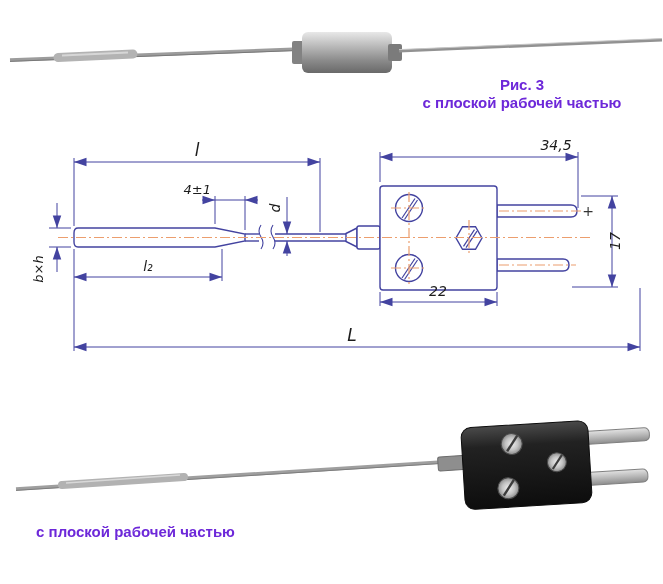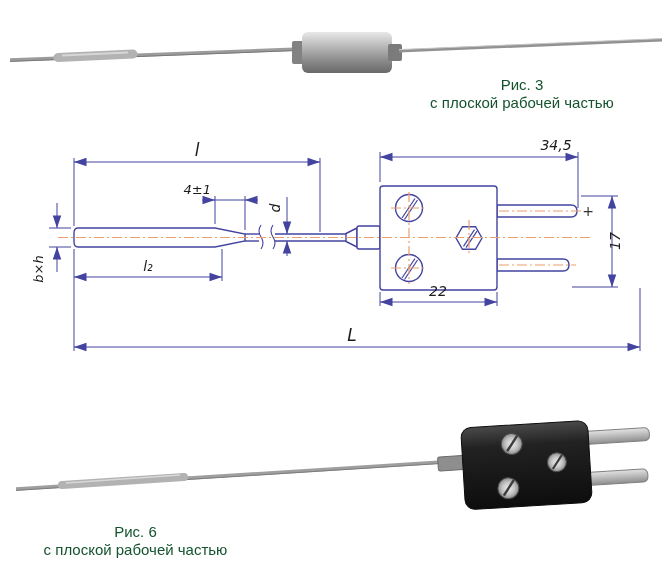--- a/index.html
+++ b/index.html
@@ -11,21 +11,21 @@
   .obj   { stroke:#4343a0; stroke-width:1.4; fill:#ffffff; }
   .objln { stroke:#4343a0; stroke-width:1.4; fill:none; }
   .brk   { stroke:#4343a0; stroke-width:1.1; fill:none; }
   .slot  { stroke:#4343a0; stroke-width:1.2; fill:none; }
   .cl    { stroke:#ec9e6e; stroke-width:1.2; fill:none; stroke-dasharray:10 3 2 3; }
   .dln   { stroke:#4343a0; stroke-width:1; fill:none; }
   .dim   { font-family:"DejaVu Sans",sans-serif; font-style:italic; font-size:14px; fill:#1c1c1c; }
   .dimbig{ font-size:17px; }
   .dimsm { font-size:13px; }
   .plus  { font-family:"DejaVu Sans",sans-serif; font-size:14px; fill:#333333; font-style:normal; }
-  .caption { position:absolute; font-size:15px; color:#14532d; text-align:center; line-height:18px; }
+  .caption { position:absolute; font-size:15px; color:#6d28d9; text-align:center; line-height:18px;font-weight:bold; }
   #cap3 { left:392px; top:76px;  width:260px; }
   #cap6 { left:23px;  top:523px; width:225px; }
 </style>
 </head>
 <body>
 
 <div class="canvas">
 
 <svg class="art" width="663" height="584" viewBox="0 0 663 584">
   <defs>
@@ -203,17 +203,16 @@
     </g>
   </g>
 </svg>
 
 <div class="caption" id="cap3">
   <div>Рис. 3</div>
   <div>с плоской рабочей частью</div>
 </div>
 
 <div class="caption" id="cap6">
-  <div>Рис. 6</div>
   <div>с плоской рабочей частью</div>
 </div>
 
 </div>
 
 </body></html>

